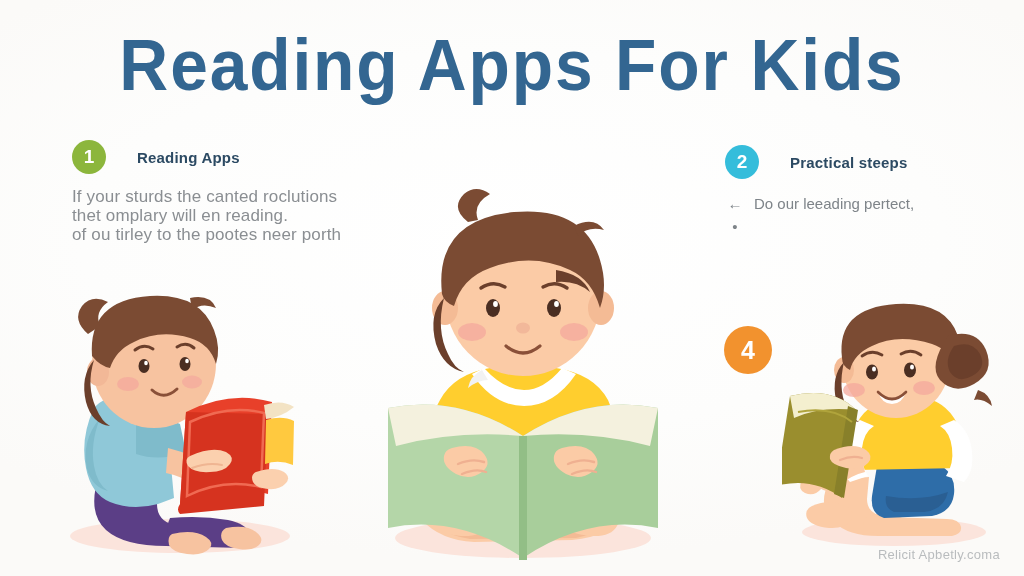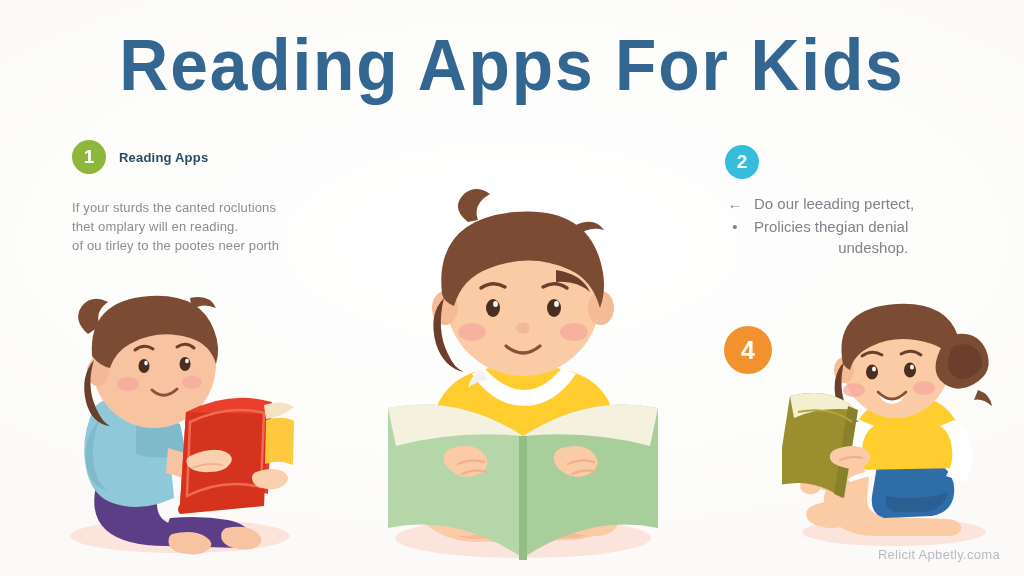--- a/index.html
+++ b/index.html
@@ -37,25 +37,25 @@
     display:flex;align-items:center;justify-content:center;
     color:#ffffff;font-size:19px;font-weight:bold;
     flex:0 0 auto;
   }
   .badge-green{background:#8CB63C;}
   .badge-cyan{background:#35BDDB;}
   .badge-orange{
     background:#F2922E;width:48px;height:48px;font-size:25px;
   }
   .sec-title{
-    font-size:13px;font-weight:bold;color:#2C4A63;letter-spacing:.2px;
+    font-size:15px;font-weight:bold;color:#2C4A63;letter-spacing:.2px;margin-left:18px;
   }
   .sec-body{
-    margin-top:24px;
-    font-size:13px;
+    margin-top:13px;
+    font-size:17px;
     line-height:19px;
     color:#8A8E92;
     letter-spacing:.15px;
   }
   .sec-body .ln{display:block;white-space:nowrap;}
 
   .bullets{margin-top:14px;}
   .bullet{
     display:flex;align-items:flex-start;gap:9px;
     font-size:15px;line-height:21px;color:#7E8489;
@@ -100,34 +100,31 @@
     <div class="sec-body">
       <span class="ln">If your sturds the canted roclutions</span>
       <span class="ln">thet omplary will en reading.</span>
       <span class="ln">of ou tirley to the pootes neer porth</span>
     </div>
   </div>
 
   <div class="section" id="sec2">
     <div class="sec-head">
       <div class="badge badge-cyan">2</div>
+      <div class="sec-title">Practical steeps</div>
     </div>
     <div class="bullets">
       <div class="bullet">
         <span class="mk">←</span>
         <span class="tx">
           <span class="ln2">Do our leeading pertect,</span>
         </span>
       </div>
       <div class="bullet">
         <span class="mk">•</span>
-        <span class="tx">
-          <span class="ln2">Prolicies thegian denial</span>
-          <span class="ln2">undeshop.</span>
-        </span>
       </div>
     </div>
   </div>
 
   <div class="badge badge-orange" id="badge4">4</div>
 
   <div class="kid" id="kid-left">
     <svg viewBox="0 0 270 290" xmlns="http://www.w3.org/2000/svg">
       <ellipse cx="140" cy="264" rx="110" ry="17" fill="#FBE4DC"></ellipse>
 

